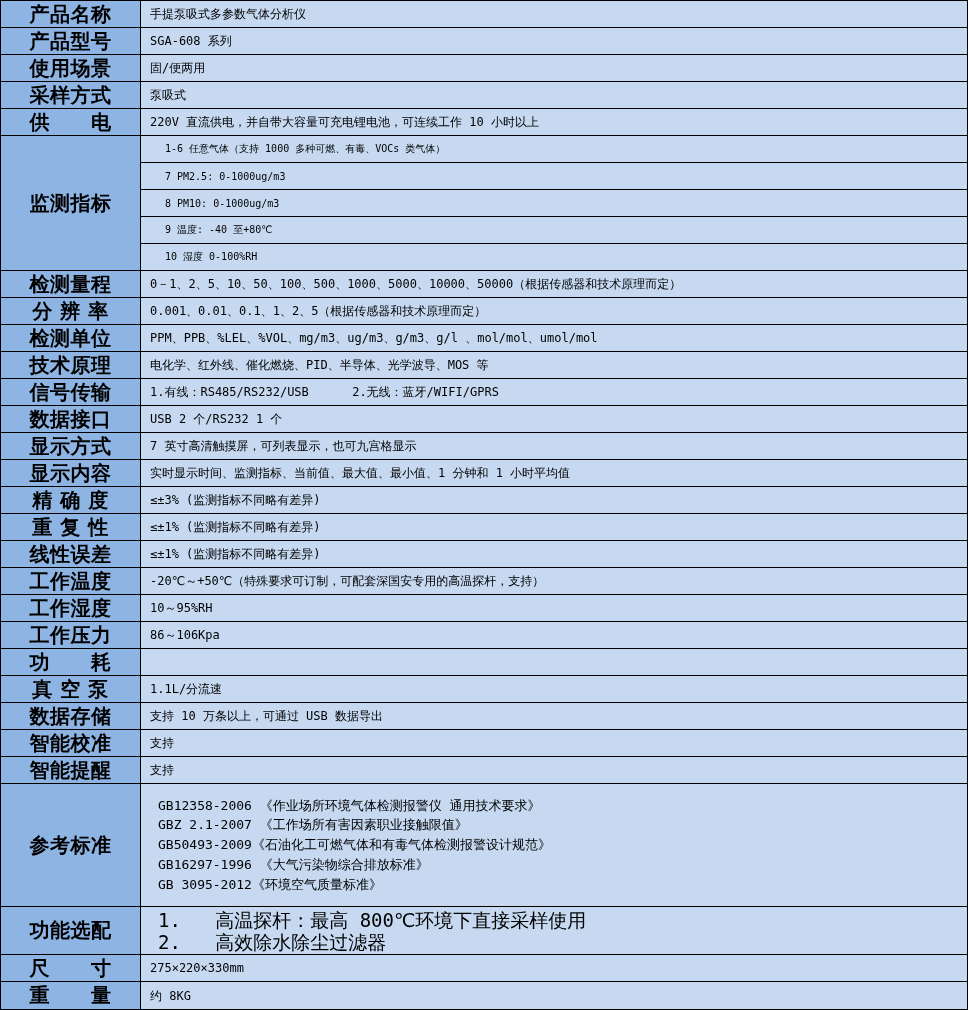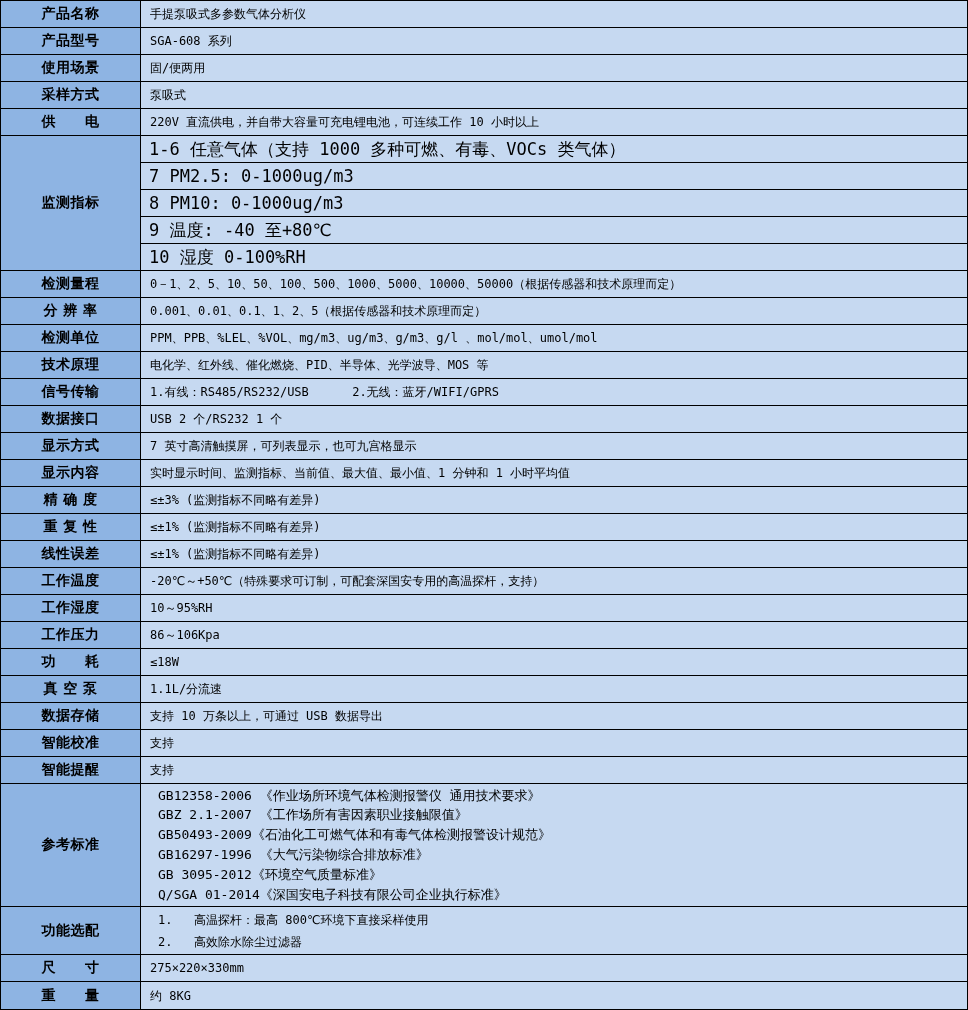--- a/index.html
+++ b/index.html
@@ -12,42 +12,42 @@
   .row{display:flex;border-bottom:1px solid #000;box-sizing:border-box;flex:none;}
   .row:last-child{border-bottom:none;justify-content:flex-end;}
   .r1{height:27px;}
   .r-monitor{height:135px;}
   .r-standards{height:123px;}
   .r-options{height:48px;}
   .label{
     width:140px;flex:none;box-sizing:border-box;
     background:#8EB4E3;border-right:1px solid #000;
     display:flex;align-items:center;justify-content:center;
-    font-weight:bold;font-size:14px;white-space:pre;letter-spacing:0.5px;
+    font-weight:bold;font-size:20px;white-space:pre;letter-spacing:0.5px;
   }
   .value{
     flex:1;display:flex;align-items:center;
     padding:0 9px;font-size:12px;white-space:pre-wrap;
     font-family:"DejaVu Sans Mono","DejaVu Sans",sans-serif;
     line-height:16px;
   }
   .subcol{flex:1;display:flex;flex-direction:column;}
   .subcell{
     flex:1;display:flex;align-items:center;border-bottom:1px solid #000;
-    padding:0 8px;font-size:17px;white-space:pre-wrap;
+    padding:0 24px;font-size:10px;white-space:pre-wrap;
     font-family:"DejaVu Sans Mono","DejaVu Sans",sans-serif;
   }
   .subcol .subcell:last-child{border-bottom:none;}
   .lines{
     flex:1;display:flex;flex-direction:column;justify-content:center;
     padding:2px 17px;font-size:13px;white-space:pre-wrap;
     font-family:"DejaVu Sans Mono","DejaVu Sans",sans-serif;
   }
   .lines .line{line-height:19.8px;}
-  .r-options .lines .line{line-height:22px;font-size:12px;}
+  .r-options .lines .line{line-height:22px;font-size:19px;}
 </style>
 </head>
 <body>
 
 <div class="tbl">
 
   <div class="row r1">
     <div class="label">产品名称</div>
     <div class="value">手提泵吸式多参数气体分析仪</div>
   </div>
@@ -130,21 +130,20 @@
   <div class="row r1">
     <div class="label">工作湿度</div>
     <div class="value">10～95%RH</div>
   </div>
   <div class="row r1">
     <div class="label">工作压力</div>
     <div class="value">86～106Kpa</div>
   </div>
   <div class="row r1">
     <div class="label">功　　耗</div>
-    <div class="value">≤18W</div>
   </div>
   <div class="row r1">
     <div class="label">真 空 泵</div>
     <div class="value">1.1L/分流速</div>
   </div>
   <div class="row r1">
     <div class="label">数据存储</div>
     <div class="value">支持 10 万条以上，可通过 USB 数据导出</div>
   </div>
   <div class="row r1">
@@ -157,21 +156,20 @@
   </div>
 
   <div class="row r-standards">
     <div class="label">参考标准</div>
     <div class="lines">
       <div class="line">GB12358-2006 《作业场所环境气体检测报警仪 通用技术要求》</div>
       <div class="line">GBZ 2.1-2007 《工作场所有害因素职业接触限值》</div>
       <div class="line">GB50493-2009《石油化工可燃气体和有毒气体检测报警设计规范》</div>
       <div class="line">GB16297-1996 《大气污染物综合排放标准》</div>
       <div class="line">GB 3095-2012《环境空气质量标准》</div>
-      <div class="line">Q/SGA 01-2014《深国安电子科技有限公司企业执行标准》</div>
     </div>
   </div>
 
   <div class="row r-options">
     <div class="label">功能选配</div>
     <div class="lines">
       <div class="line">1.   高温探杆：最高 800℃环境下直接采样使用</div>
       <div class="line">2.   高效除水除尘过滤器</div>
     </div>
   </div>

